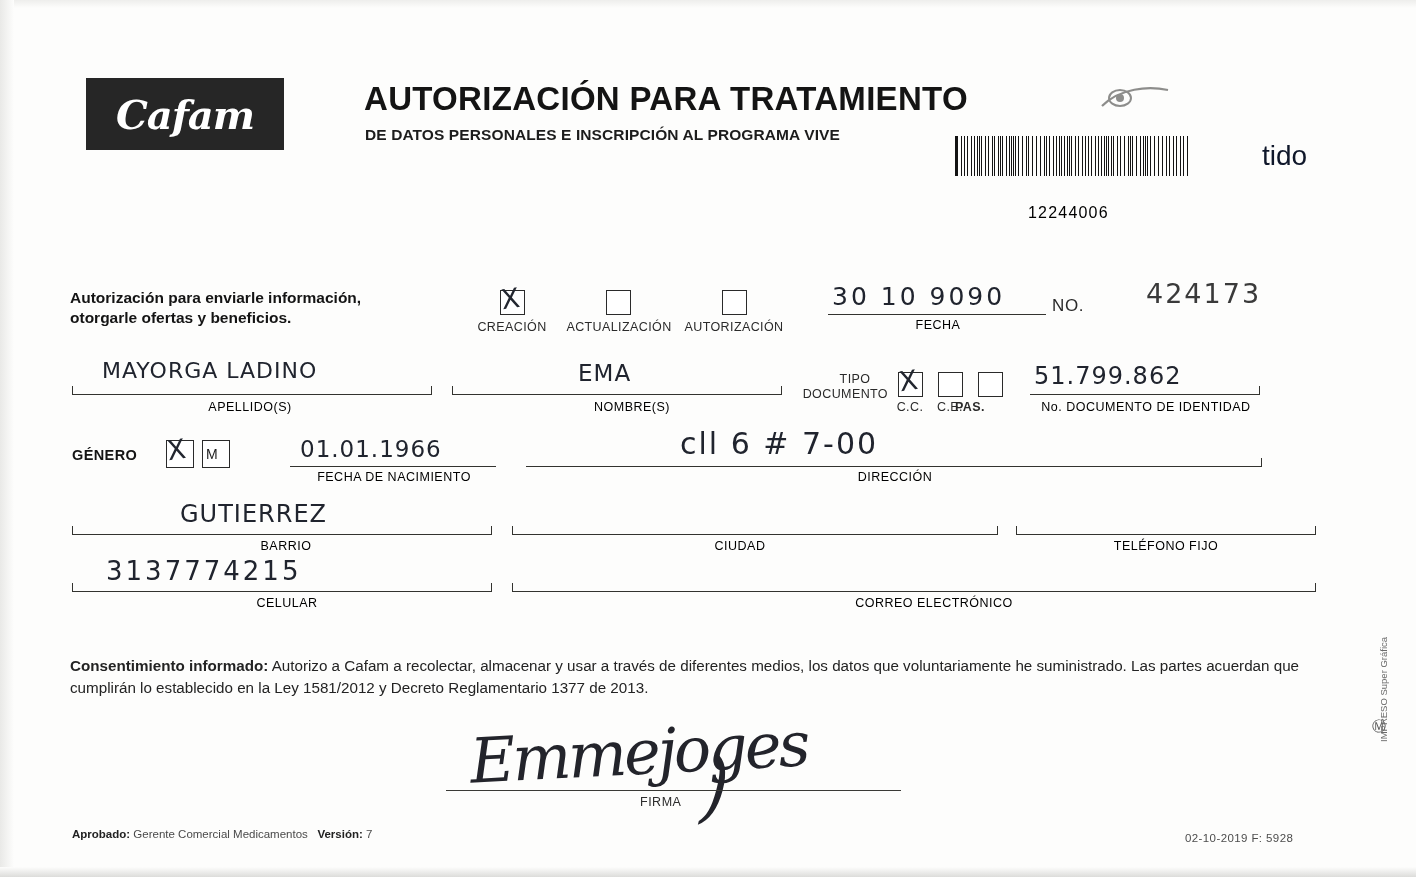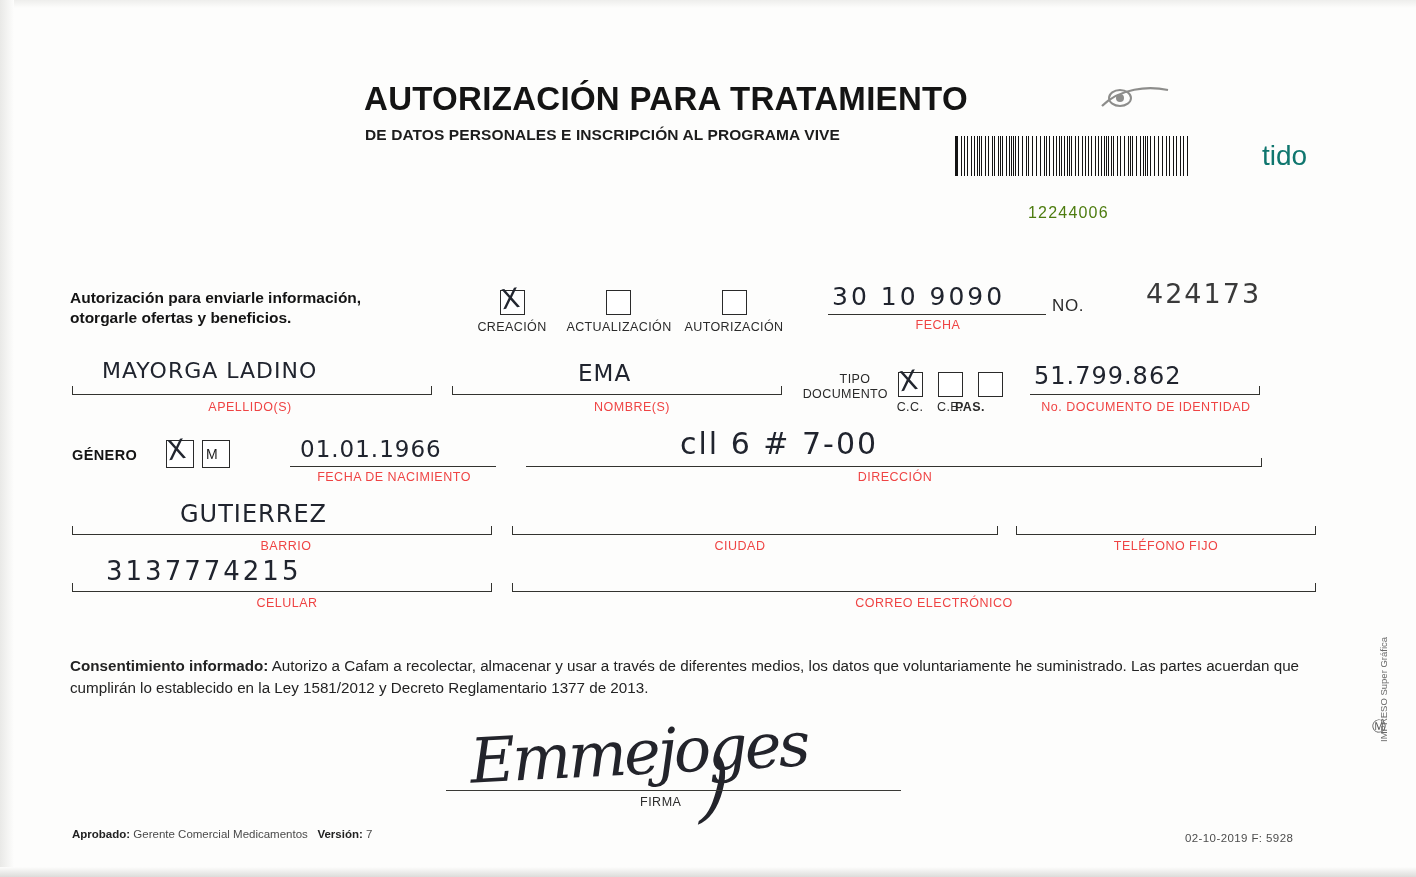--- a/index.html
+++ b/index.html
@@ -92,41 +92,41 @@
     position: absolute;
     left: 1100px; top: 84px;
     width: 72px; height: 30px;
     color: #8d8d8b;
   }
 
   .tido-text {
     position: absolute;
     left: 1262px; top: 140px;
     font-size: 28px;
-    color: #0f766e;
+    color: #0f172a;
   }
 
   .barcode {
     position: absolute;
     left: 955px; top: 136px;
     width: 236px; height: 40px;
     display: flex;
     align-items: stretch;
     overflow: hidden;
   }
   .barcode i {
     display: block;
     background: #131313;
     margin-right: 1px;
   }
   .barcode-num {
     position: absolute;
     left: 1028px; top: 204px;
     font-size: 16px;
-    color: #4d7c0f;
+    color: #000000;
     letter-spacing: 1.2px;
   }
 
   
   .auth-label {
     position: absolute;
     left: 70px; top: 288px;
     width: 380px;
     font-size: 15.5px;
     font-weight: bold;
@@ -169,21 +169,21 @@
   }
   .ul-tick-l, .ul-tick-r {
     position: absolute;
     width: 1.4px;
     background: #33332f;
   }
 
   .fld-cap {
     position: absolute;
     font-size: 12.5px;
-    color: #ef4444;
+    color: #000000;
     letter-spacing: 0.5px;
     text-align: center;
     white-space: nowrap;
   }
 
   .num-big {
     position: absolute;
     left: 1146px; top: 278px;
     font-size: 27px;
     color: #3a3a3a;
@@ -270,20 +270,23 @@
   }
 </style>
 </head>
 <body>
 
 <div class="page">
   <div class="scan-edge-top"></div>
   <div class="scan-edge-left"></div>
   <div class="scan-edge-bottom"></div>
 
+  <div class="logo-box">
+    <span class="logo-text">Cafam</span>
+  </div>
 
   <div class="title-main">AUTORIZACIÓN PARA TRATAMIENTO</div>
   <div class="title-sub">DE DATOS PERSONALES E INSCRIPCIÓN AL PROGRAMA VIVE</div>
   <div class="title-fade"></div>
 
   <div class="eye-mark">
     <svg width="72" height="30" viewBox="0 0 72 30">
       <path d="M2 22 C 20 4, 48 2, 68 6" stroke="#8d8d8b" stroke-width="2.2" fill="none"></path>
       <ellipse cx="20" cy="14" rx="11" ry="8" stroke="#8d8d8b" stroke-width="2" fill="none"></ellipse>
       <circle cx="20" cy="14" r="4" fill="#8d8d8b"></circle>

